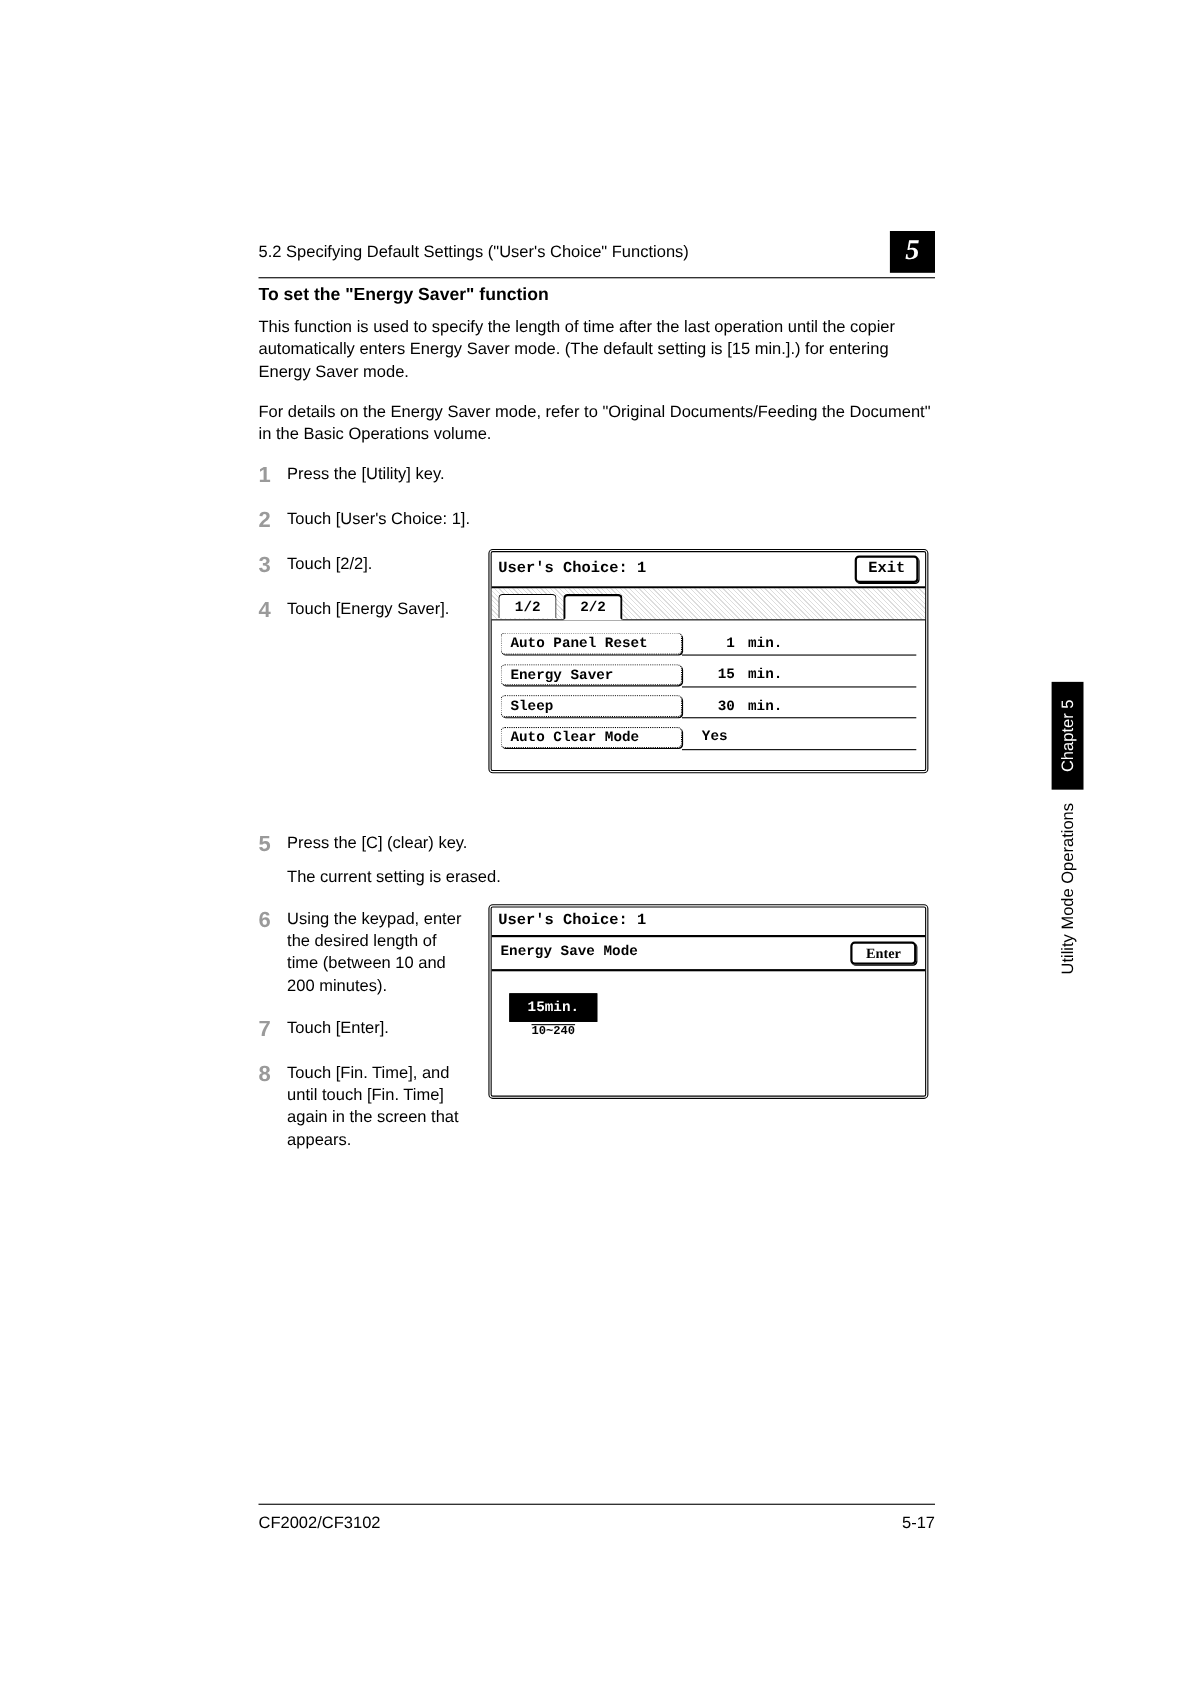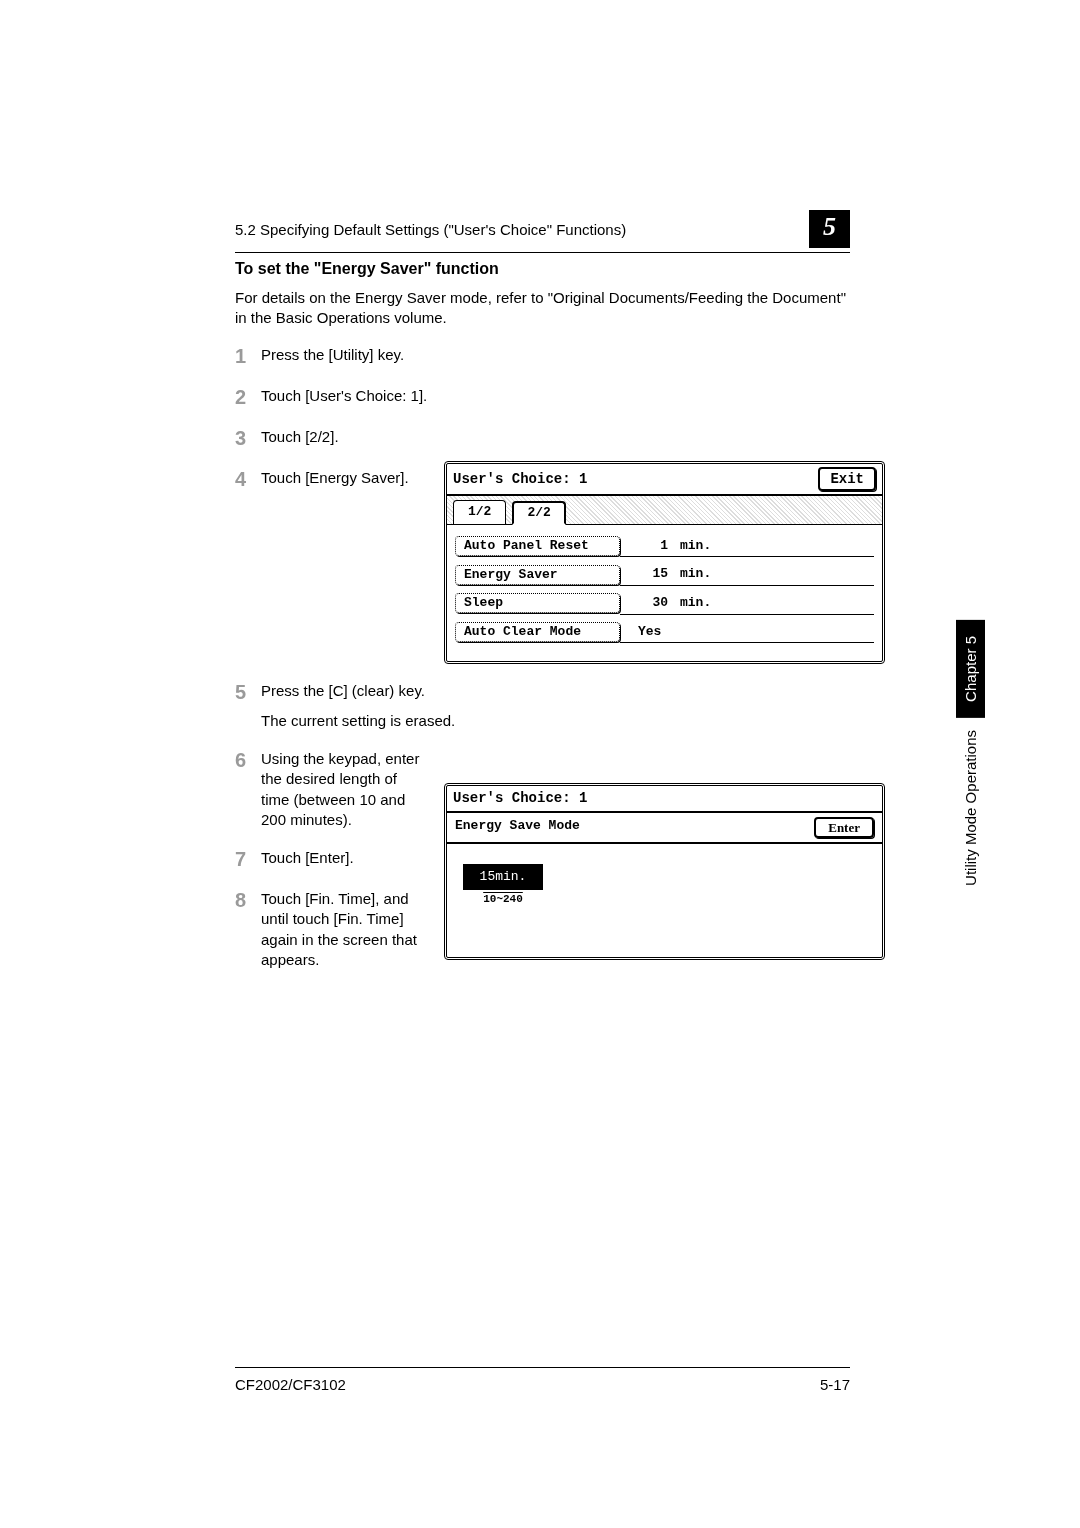--- a/index.html
+++ b/index.html
@@ -46,44 +46,44 @@
     width: 26px;
     flex-shrink: 0;
     font-family: Arial, sans-serif;
   }
   ol.steps > li .step-text { font-size: 15px; line-height: 1.35; flex: 1; }
   .step-row { display: flex; align-items: flex-start; gap: 18px; }
   .step-row .left-col { width: 165px; flex-shrink: 0; font-size: 15px; line-height: 1.35; }
   .lcd {
     border: 3px double #000;
     border-radius: 4px;
-    width: 441px;
+    width: 400px;
     font-family: "Courier New", monospace;
     font-size: 14px;
     flex-shrink: 0;
     background: #fff;
-    margin-top: 38px;
   }
   .lcd-header {
     display: flex; justify-content: space-between; align-items: center;
     padding: 3px 6px;
     border-bottom: 2px solid #000;
   }
   .lcd-header .title { font-weight: bold; }
   .exit-btn {
     border: 2px solid #000; border-radius: 4px;
     padding: 1px 10px; font-weight: bold;
     box-shadow: 1px 1px 0 #000;
     font-family: "Courier New", monospace;
   }
   .tab-row {
     display: flex; gap: 6px;
     padding: 4px 6px 0 6px;
     background: repeating-linear-gradient(45deg,#ddd,#ddd 1px,#fff 1px,#fff 3px);
     border-bottom: 1px solid #000;
+    align-items: center;
   }
   .tab {
     border: 1px solid #000;
     border-bottom: none;
     background: #fff;
     padding: 2px 14px;
     font-weight: bold;
     border-radius: 4px 4px 0 0;
     font-size: 13px;
   }
@@ -143,21 +143,21 @@
     font-family: Liberation Serif, serif;
   }
   .val-display {
     margin: 20px 0 50px 16px;
     width: 80px;
     text-align: center;
   }
   .val-box {
     border: 2px solid #000;
     background: #000; color: #fff;
-    font-weight: normal;
+    font-weight: bold;
     padding: 2px 0;
     font-size: 13px;
   }
   .val-range { font-size: 11px; font-weight: bold; margin-top: 2px; }
   .side-chapter {
     position: absolute;
     right: 95px; top: 620px;
     writing-mode: vertical-rl;
     transform: rotate(180deg);
     background: #000; color: #fff;
@@ -187,20 +187,21 @@
 <div class="page">
 
   <div class="topline">
     <span class="section-name">5.2 Specifying Default Settings ("User's Choice" Functions)</span>
     <span class="chapter-box">5</span>
   </div>
 
   <div class="content">
 
     <h3>To set the "Energy Saver" function</h3>
+    <p class="body">This function is used to specify the length of time after the last operation until the copier automatically enters Energy Saver mode. (The default setting is [15 min.].) for entering Energy Saver mode.</p>
     <p class="body">For details on the Energy Saver mode, refer to "Original Documents/Feeding the Document" in the Basic Operations volume.</p>
 
     <ol class="steps">
       <li>
           <div class="step-text">Press the [Utility] key.</div>
         </li>
       <li>
           <div class="step-text">Touch [User's Choice: 1].</div>
         </li>
 

